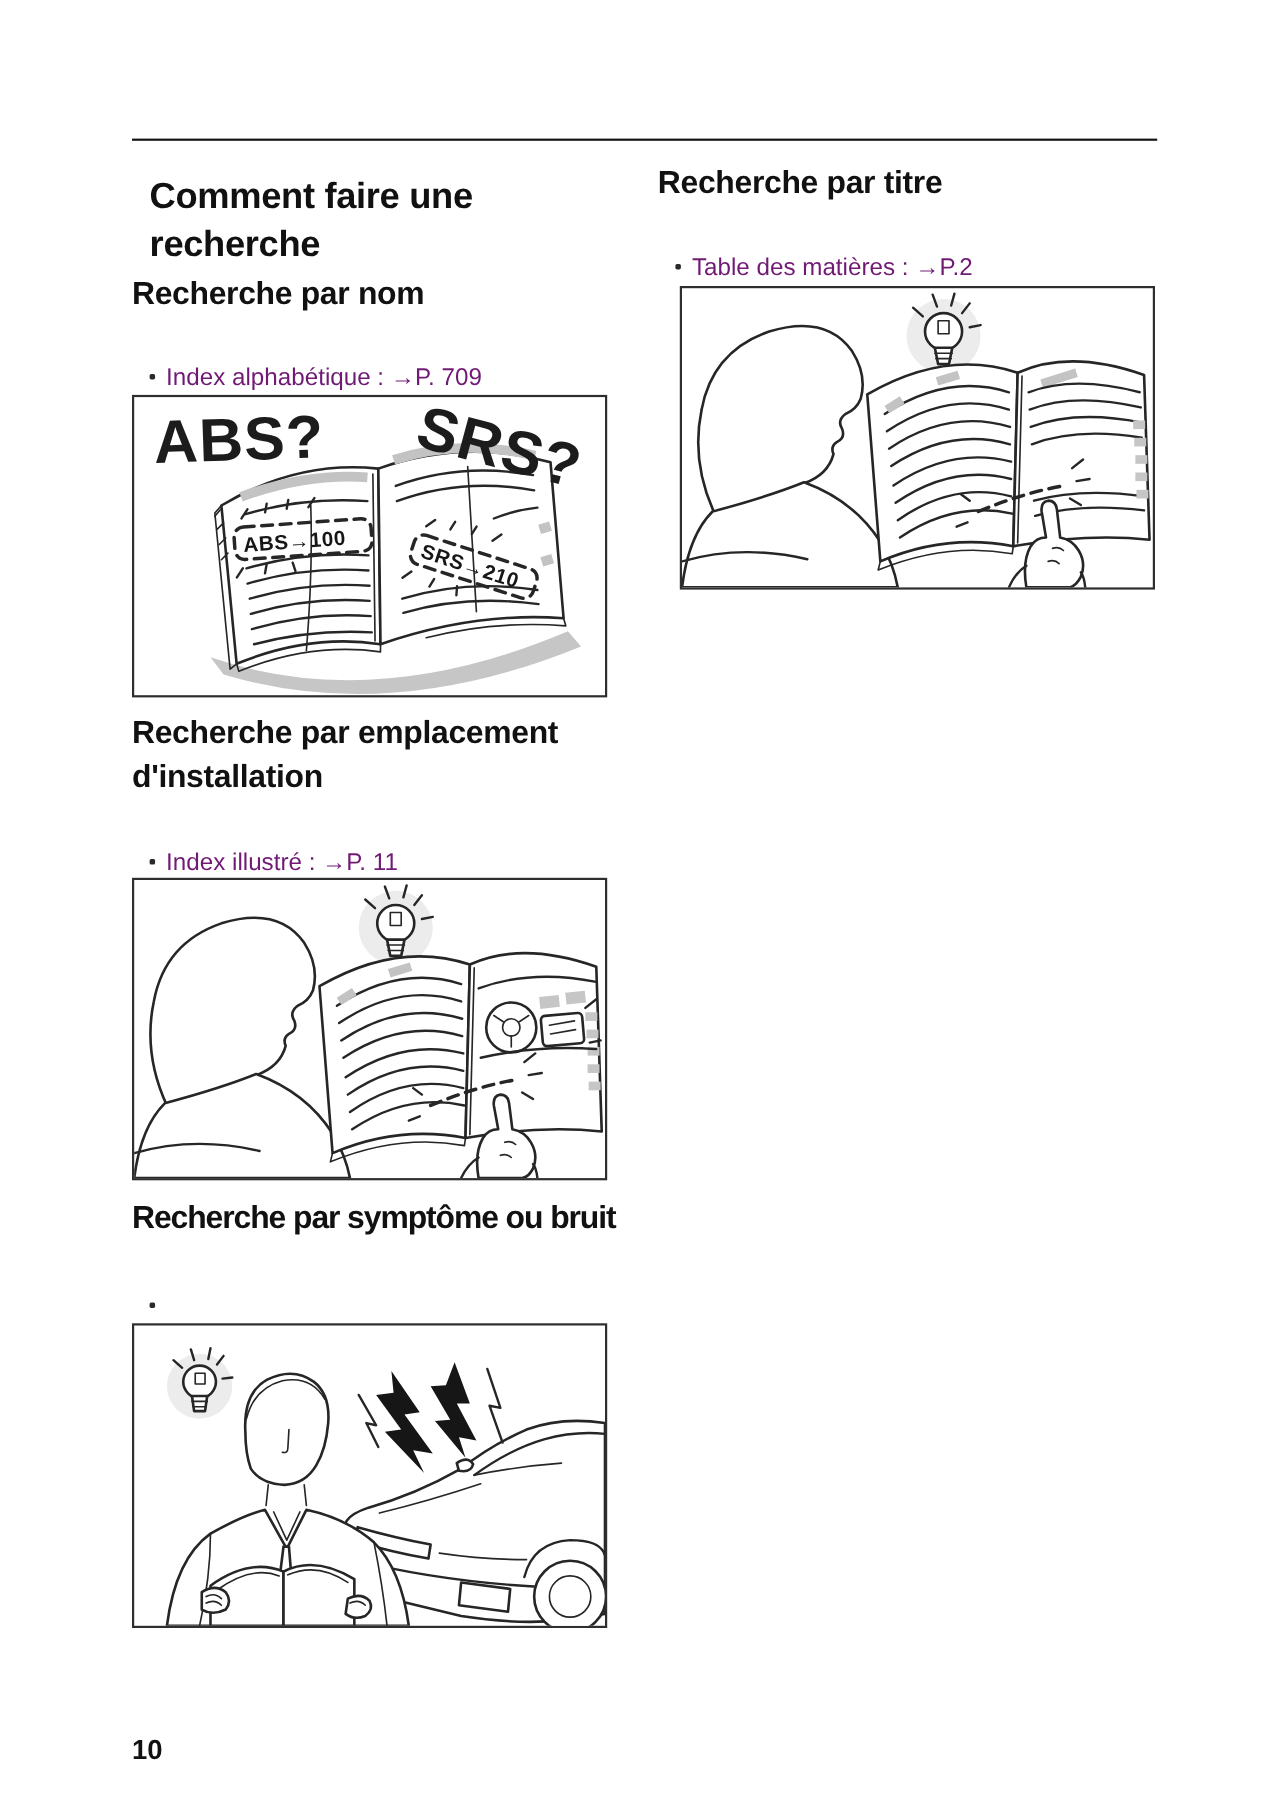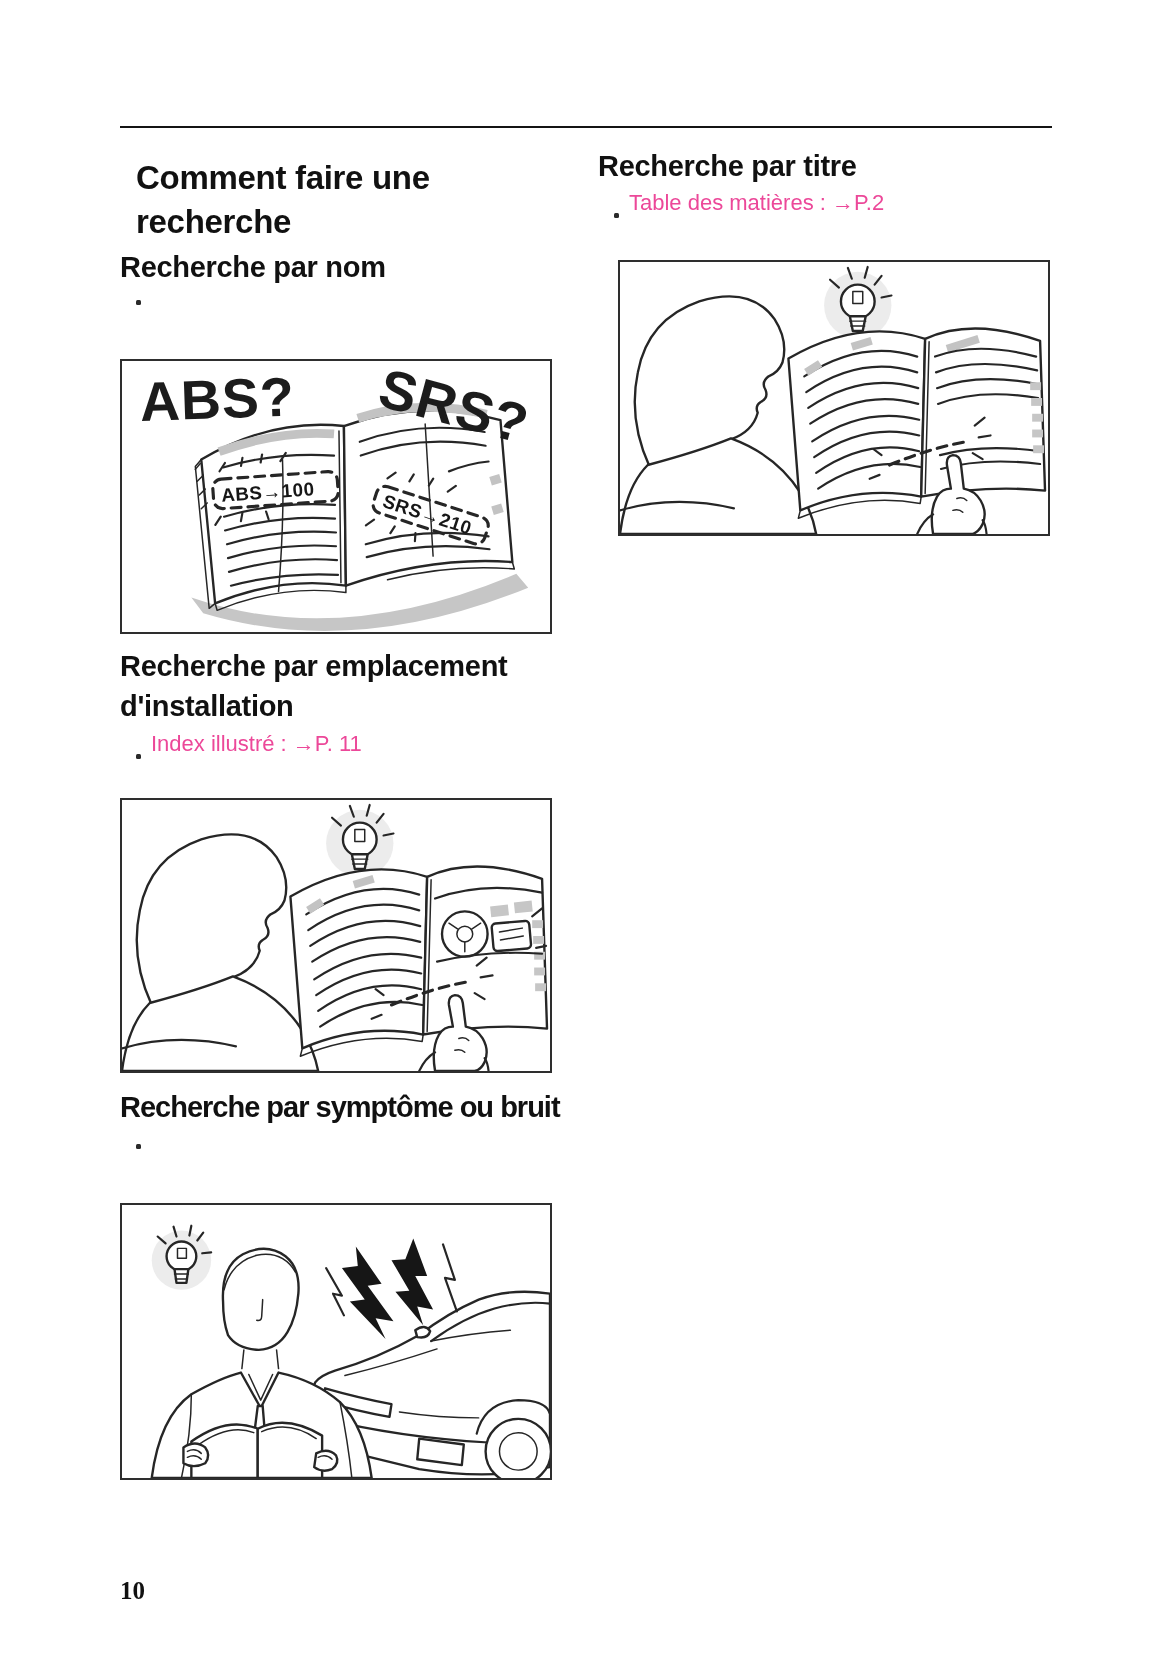--- a/index.html
+++ b/index.html
@@ -6,25 +6,25 @@
   body{
     width:1165px;height:1653px;background:#ffffff;position:relative;
     font-family:"Liberation Sans", sans-serif;color:#1a1a1a;overflow:hidden;
   }
   .abs{position:absolute;}
   .rule{height:2px;background:#141414;}
   .h1{font-size:33px;font-weight:700;line-height:44px;letter-spacing:-0.3px;color:#111;margin:16px;}
   .h2{font-size:29px;font-weight:700;line-height:40px;letter-spacing:-0.3px;color:#111;margin:0;}
   .nowrap{white-space:nowrap;}
   .tight{letter-spacing:-1px;}
-  .bullet{display:flex;align-items:flex-end;font-size:22px;line-height:30px;color:#ec4899;}
+  .bullet{display:flex;align-items:flex-start;font-size:22px;line-height:30px;color:#701a75;margin-top:40px;}
   .bullet .dot{width:5px;height:5px;background:#2a2a2a;border-radius:1.5px;margin:12px 10px 0 16px;flex:none;}
   .figure{border:2px solid #2e2e2e;background:#fff;box-sizing:border-box;}
   .figure svg{display:block;width:100%;height:100%;}
-  .pageno{font-size:25px;font-weight:700;color:#111;font-family:Liberation Serif, serif;}
+  .pageno{font-size:25px;font-weight:700;color:#111;}
 
   
   .art{stroke:#262626;stroke-width:2.2;fill:none;stroke-linecap:round;stroke-linejoin:round;}
   .artw{stroke:#262626;stroke-width:2.4;fill:#ffffff;stroke-linecap:round;stroke-linejoin:round;}
   .thin{stroke-width:1.5;}
   .dash{stroke-dasharray:10 7;stroke-width:3.2;}
   .gray{stroke:#c3c3c3;fill:none;stroke-linecap:butt;}
   .grayf{fill:#c6c6c6;stroke:none;}
   .glowf{fill:#ececec;stroke:none;}
   .blk{fill:#161616;stroke:none;}
@@ -35,20 +35,21 @@
 <body>
 
 <div class="abs rule" style="left:120px;top:126px;width:932px;"></div>
 
 <h1 class="abs h1" style="left:120px;top:140px;width:435px;">Comment faire une recherche</h1>
 
 <h2 class="abs h2 nowrap" style="left:120px;top:247px;">Recherche par nom</h2>
 
 <div class="abs bullet" style="left:120px;top:288px;width:445px;">
   <span class="dot"></span>
+  <span>Index alphabétique : →P. 709</span>
 </div>
 
 <div class="abs figure" style="left:120px;top:359px;width:432px;height:275px;">
   <svg viewBox="0 0 432 275" preserveAspectRatio="none">
     <g>
       <path class="grayf" d="M70 240 Q 220 292 398 216 L 410 230 Q 235 302 82 256 Z"></path>
       <path class="artw" d="M224 66 Q 150 58 80 100 L 94 246 Q 162 218 226 228 Z"></path>
       <path class="artw" d="M224 66 Q 302 38 382 60 L 394 204 Q 312 198 226 228 Z"></path>
       <path class="art thin" d="M219 71 L221 225"></path>
       <path class="art thin" d="M80 100 L74 107 L88 251 L94 246"></path>

